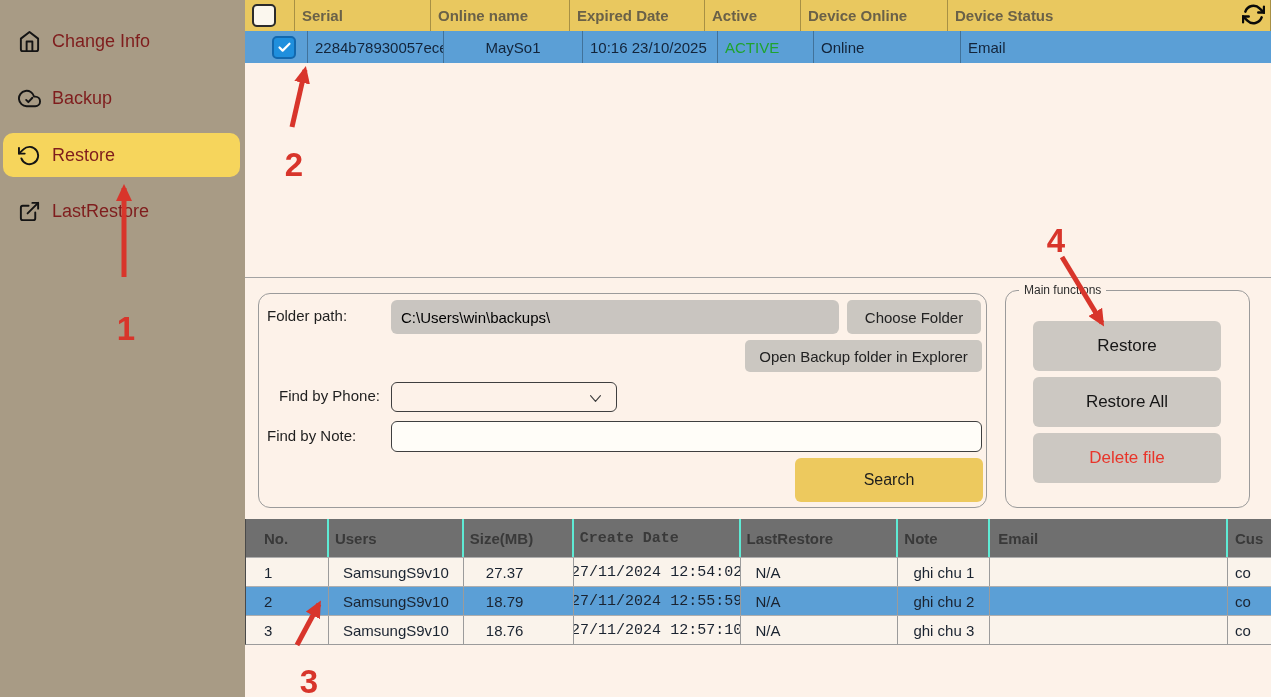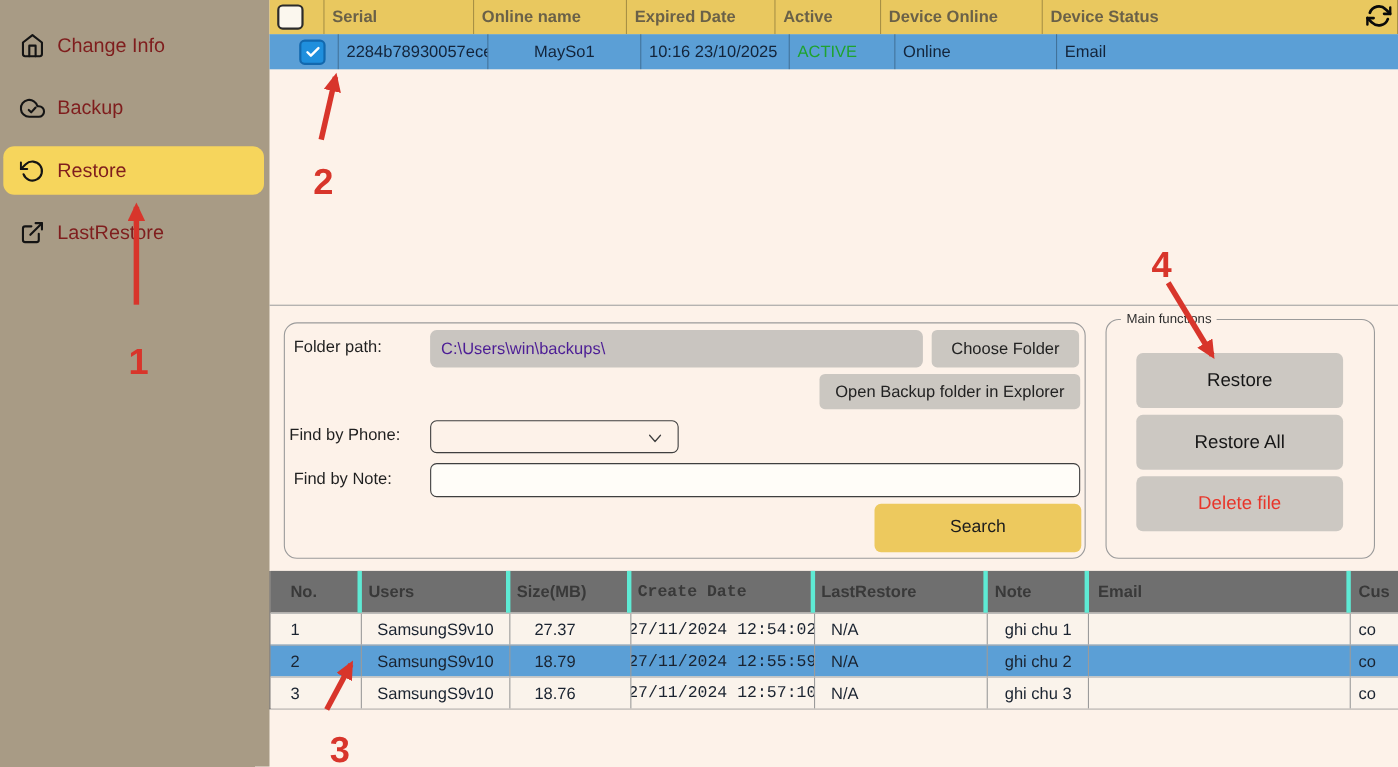--- a/index.html
+++ b/index.html
@@ -43,46 +43,46 @@
   .refresh-btn { position: absolute; right: 5px; top: 3px; width: 25px; height: 25px; background: transparent; border: none; cursor: pointer; padding: 0; }
   .refresh-btn svg { width: 23px; height: 23px; stroke: #0a0a0a; stroke-width: 2.6; fill: none; stroke-linecap: round; stroke-linejoin: round; }
 
   
   .hline { position: absolute; left: 245px; top: 277px; width: 1026px; height: 0; border-top: 1px solid #a3a3a3; }
 
   
   .search-panel { position: absolute; left: 258px; top: 293px; width: 729px; height: 215px; border: 1px solid #9b9b9b; border-radius: 12px; }
   .lbl { position: absolute; font-size: 15px; color: #1f1f1f; }
   .lbl-folder { left: 8px; top: 13px; }
-  .lbl-phone  { left: 4px; top: 93px; text-align: right; }
+  .lbl-phone  { left: 20px; top: 93px; text-align: right; }
   .lbl-note   { left: 8px; top: 133px; }
   .input-folder {
     position: absolute; left: 132px; top: 6px; width: 448px; height: 34px;
     background: #c9c5c0; border: none; border-radius: 6px;
-    color: #4c1d95; font-size: 15px; padding: 0 10px; font-family: inherit;
+    color: #000000; font-size: 15px; padding: 0 10px; font-family: inherit;
   }
   .gray-btn { position: absolute; background: #cbc7c1; border: none; border-radius: 5px; font-size: 15px; color: #222; font-family: inherit; cursor: pointer; }
   .btn-choose { left: 588px; top: 6px; width: 134px; height: 34px; }
   .btn-open   { left: 486px; top: 46px; width: 237px; height: 32px; }
   .combo { position: absolute; left: 132px; top: 88px; width: 226px; height: 30px; border: 1px solid #3f3f3f; border-radius: 6px; background: transparent; cursor: pointer; }
   .combo svg { position: absolute; right: 12px; top: 7px; width: 17px; height: 17px; stroke: #3f3f3f; stroke-width: 1.6; fill: none; stroke-linecap: round; stroke-linejoin: round; }
   .input-note { position: absolute; left: 132px; top: 127px; width: 591px; height: 31px; border: 1px solid #3f3f3f; border-radius: 6px; background: #fffdf8; font-size: 15px; padding: 0 10px; font-family: inherit; }
   .btn-search { position: absolute; left: 536px; top: 164px; width: 188px; height: 44px; background: #edc95e; border: none; border-radius: 6px; font-size: 16px; color: #1d1d1d; font-family: inherit; cursor: pointer; }
 
   
   .main-functions { position: absolute; left: 1005px; top: 290px; width: 245px; height: 218px; border: 1px solid #9b9b9b; border-radius: 12px; }
   .mf-legend { position: absolute; top: -8px; left: 13px; background: #fdf2e9; padding: 0 5px; font-size: 12px; color: #2e2e2e; }
   .mf-btn { position: absolute; left: 27px; width: 188px; height: 50px; background: #ccc8c2; border: none; border-radius: 6px; font-size: 17px; color: #161616; font-family: inherit; cursor: pointer; }
   .mf-b0 { top: 30px; } .mf-b1 { top: 86px; } .mf-b2 { top: 142px; }
   .mf-btn.delete { color: #e8352a; }
 
   
   .backup-table { position: absolute; left: 245px; top: 519px; width: 1026px; border-left: 1px solid #4a4a4a; border-bottom: 1px solid #9b9b9b; }
   .bt-header { height: 38px; background: #6f6f6f; display: flex; font-weight: bold; font-size: 15px; color: #393939; }
-  .bt-hcell { display: flex; align-items: center; padding-left: 6px; border-right: 4px solid #5eead4; overflow: hidden; white-space: nowrap; }
+  .bt-hcell { display: flex; align-items: center; padding-left: 6px; border-right: 2px solid #5eead4; overflow: hidden; white-space: nowrap; }
   .bt-hcell:last-child { border-right: none; }
   .bt-row { height: 29px; background: #faf3eb; display: flex; font-size: 15px; color: #1a2330; border-top: 1px solid #aeaeae; }
   .bt-row:first-of-type { border-top: none; }
   .bt-row.selected { background: #5b9fd6; }
   .bt-cell { display: flex; align-items: center; border-right: 1px solid #9b9b9b; overflow: hidden; white-space: nowrap; }
   .bt-cell:last-child { border-right: none; text-align: center; }
   .b0 { width: 83px; padding-left: 18px; }
   .b1 { width: 135px; justify-content: center; }
   .b2 { width: 110px; padding-left: 22px; }
   .b3 { width: 167px; justify-content: center; font-family: Liberation Mono, monospace; }

